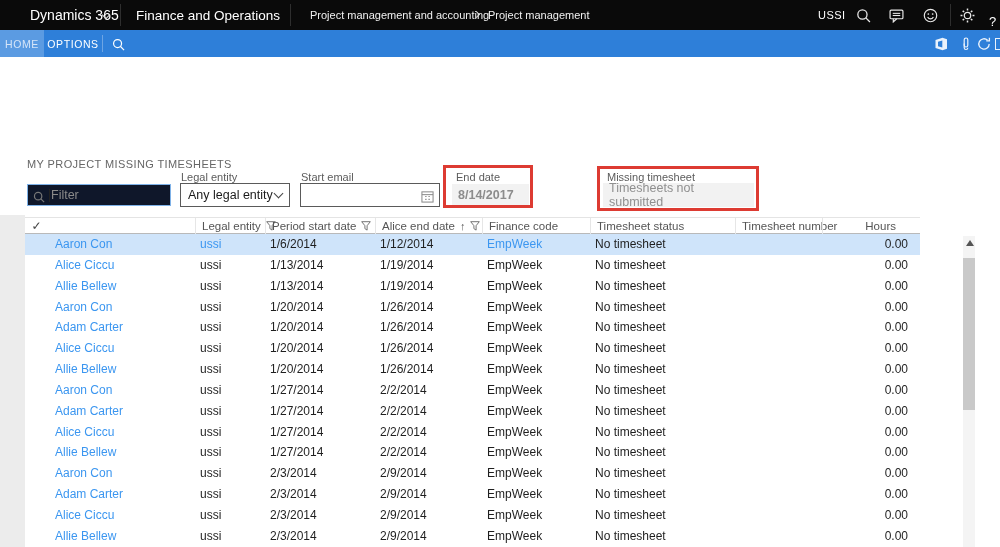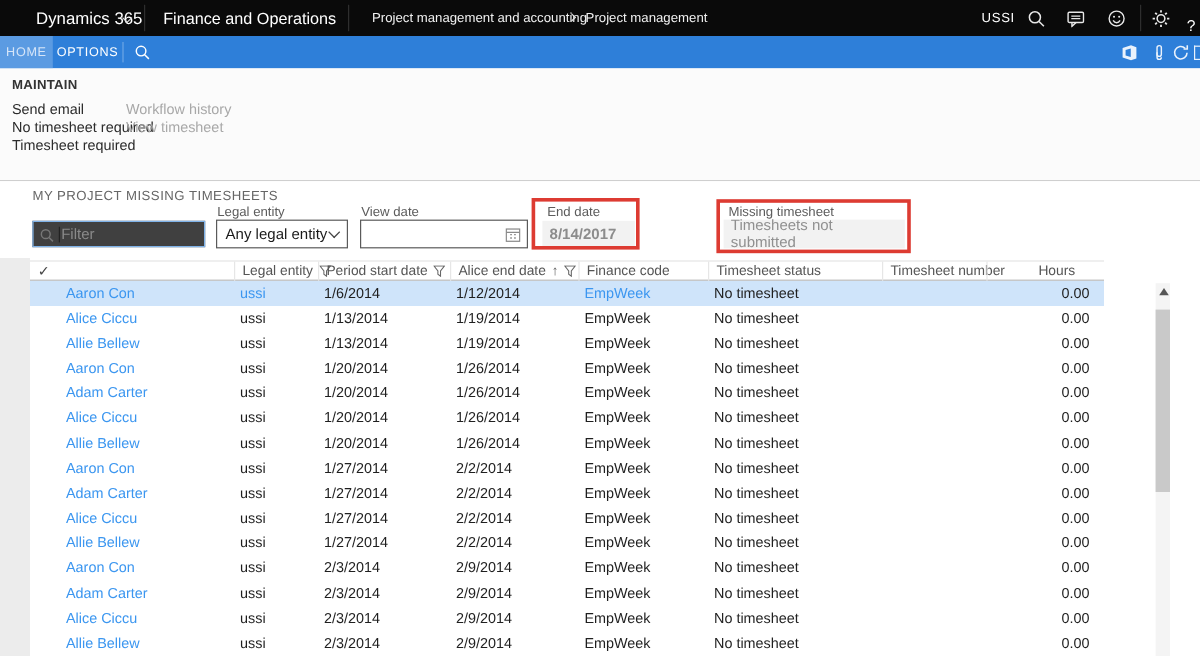--- a/index.html
+++ b/index.html
@@ -39,21 +39,21 @@
   .rb-link { position:absolute; font-size:12px; color:#2b2b2b; cursor:default; white-space:nowrap; }
   .rb-link.disabled { color:#a8a8a8; }
 
   
   .content { position:absolute; left:0; top:151px; width:1000px; height:396px; background:#fff; }
   .left-strip { position:absolute; left:0; top:64px; width:25px; height:332px; background:#ececec; }
   .panel-title { position:absolute; left:27px; top:7px; font-size:11px; color:#666; letter-spacing:.4px; }
 
   
   .fld-label { position:absolute; font-size:11px; color:#5c5c5c; }
-  .quickfilter { position:absolute; left:27px; top:33px; width:144px; height:22px; background:#404040; border:1px solid #7fb2e8; display:flex; align-items:center; padding:0 5px; }
+  .quickfilter { position:absolute; left:27px; top:33px; width:144px; height:22px; background:#0f172a; border:1px solid #7fb2e8; display:flex; align-items:center; padding:0 5px; }
   .quickfilter .qf-icon { width:12px; height:12px; color:#777; margin-right:4px; }
   .caret { width:1px; height:13px; background:#222; margin-right:1px; }
   .qf-text { font-size:12.5px; color:#8a8a8a; }
   .combo { position:absolute; left:180px; top:32px; width:110px; height:24px; background:#fff; border:1px solid #5a5a5a; display:flex; align-items:center; padding:0 7px; }
   .combo .combo-text { font-size:12.5px; color:#1a1a1a; flex:1; }
   .combo-chev { width:7px; height:7px; border-right:1.3px solid #444; border-bottom:1.3px solid #444; transform:rotate(45deg); margin-top:-3px; }
   .datebox { position:absolute; left:300px; top:32px; width:140px; height:24px; background:#fff; border:1px solid #5a5a5a; display:flex; align-items:center; justify-content:flex-end; padding:0 5px; }
   .datebox .cal-icon { width:13px; height:13px; color:#8a8a8a; }
   .ro-field { position:absolute; background:#f2f2f2; display:flex; align-items:center; padding:0 6px; font-size:12.5px; color:#8c8c8c; }
   .ro-end { left:452px; top:33px; width:77px; height:22px;font-weight:bold; }
@@ -194,28 +194,20 @@
     </span>
     <span class="ab-right-icon" style="left:977px">
       <svg viewBox="0 0 14 14">
           <path d="M12.2 7A5.2 5.2 0 1 1 10.6 3.2" fill="none" stroke="currentColor" stroke-width="1.3"></path>
           <path d="M12.4 0.8v3.1H9.3" fill="none" stroke="currentColor" stroke-width="1.3"></path>
         </svg>
     </span>
     <span class="ab-sliver"></span>
   </div>
 
-  <div class="ribbon">
-    <div class="rb-group">MAINTAIN</div>
-    <div class="rb-link" style="left:10px; top:27px">Send email</div>
-    <div class="rb-link" style="left:10px; top:42px">No timesheet required</div>
-    <div class="rb-link" style="left:10px; top:57px">Timesheet required</div>
-    <div class="rb-link disabled" style="left:105px; top:27px">Workflow history</div>
-    <div class="rb-link disabled" style="left:105px; top:42px">View timesheet</div>
-  </div>
 
   <div class="content">
     <div class="left-strip"></div>
     <div class="panel-title">MY PROJECT MISSING TIMESHEETS</div>
 
     <div class="quickfilter">
       <span class="qf-icon">
         <svg viewBox="0 0 14 14">
             <circle cx="6" cy="6" r="4.3" fill="none" stroke="currentColor" stroke-width="1.4"></circle>
             <line x1="9.2" y1="9.2" x2="13" y2="13" stroke="currentColor" stroke-width="1.4"></line>
@@ -224,21 +216,21 @@
       <span class="caret"></span>
       <span class="qf-text">Filter</span>
     </div>
 
     <div class="fld-label" style="left:181px; top:20px">Legal entity</div>
     <div class="combo">
       <span class="combo-text">Any legal entity</span>
       <span class="combo-chev"></span>
     </div>
 
-    <div class="fld-label" style="left:301px; top:20px">View date</div>
+    <div class="fld-label" style="left:301px; top:20px">Start email</div>
     <div class="datebox">
       <span class="cal-icon">
         <svg viewBox="0 0 14 14">
             <rect x="1" y="2" width="12" height="11" fill="none" stroke="currentColor" stroke-width="1.1"></rect>
             <line x1="1" y1="5" x2="13" y2="5" stroke="currentColor" stroke-width="1.1"></line>
             <line x1="4.5" y1="7" x2="6" y2="7" stroke="currentColor" stroke-width="1.3"></line>
             <line x1="8" y1="7" x2="9.5" y2="7" stroke="currentColor" stroke-width="1.3"></line>
             <line x1="4.5" y1="10" x2="6" y2="10" stroke="currentColor" stroke-width="1.3"></line>
             <line x1="8" y1="10" x2="9.5" y2="10" stroke="currentColor" stroke-width="1.3"></line>
           </svg>

